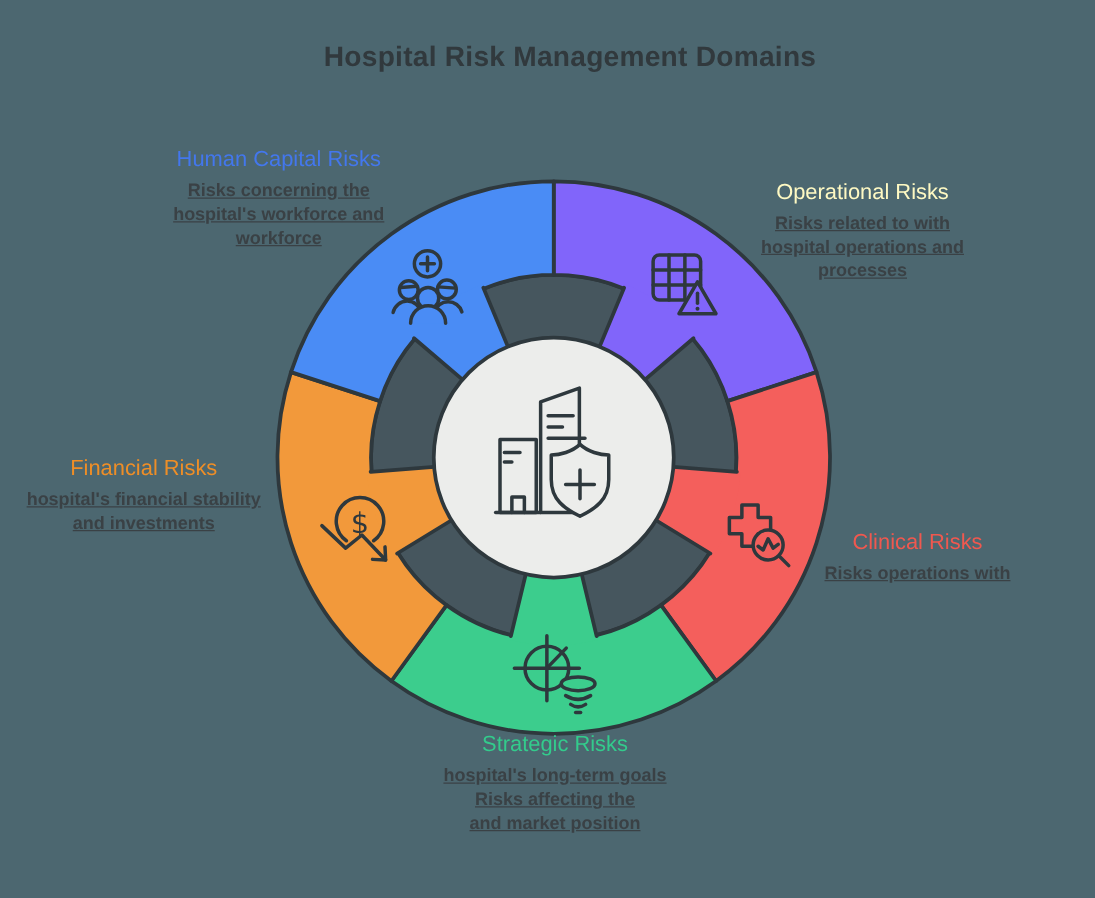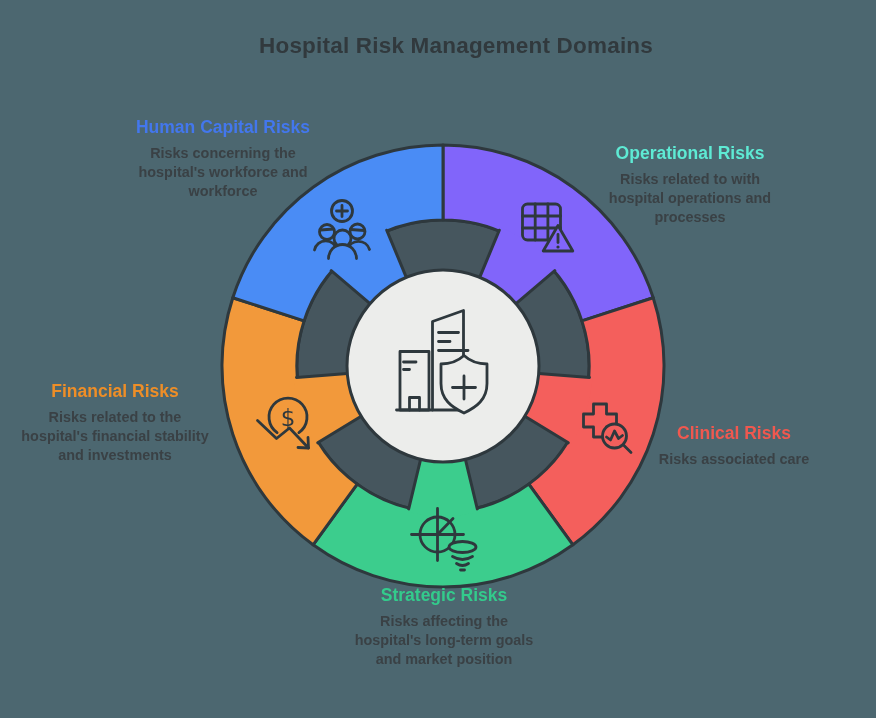--- a/index.html
+++ b/index.html
@@ -4,26 +4,26 @@
 <style>
   html,body{margin:0;padding:0;background:#4C6770;}
   .stage{position:relative;width:860px;height:718px;overflow:hidden;
          background:var(--bg,#4C6770);
          font-family:"Liberation Sans","DejaVu Sans",sans-serif;}
   .title{position:absolute;left:36px;top:33px;width:840px;margin:0;
          text-align:center;font-size:22.5px;font-weight:700;letter-spacing:.2px;
          color:var(--title,#31393D);}
   .diagram{position:absolute;left:0;top:0;}
   .label-block{position:absolute;text-align:center;}
-  .label-heading{font-size:17.5px;font-weight:700;margin-bottom:6px;}
+  .label-heading{font-size:17.5px;font-weight:400;margin-bottom:6px;}
   .label-desc{font-size:14.4px;line-height:19px;font-weight:600;color:var(--text,#3A4145);}
-  .label-desc span{display:block;}
+  .label-desc span{display:block;text-decoration:underline;}
   .lb-human{left:98px;top:117px;width:250px;}
   .lb-oper{left:575px;top:143px;width:230px;}
-  .lb-fin{left:5px;top:381px;width:220px;}
+  .lb-fin{left:5px;top:364px;width:220px;}
   .lb-clin{left:618px;top:423px;width:232px;}
   .lb-strat{left:324px;top:585px;width:240px;}
   .stroked{stroke:var(--outline,#2E383D);}
   .ic{fill:none;}
   .ic-text{font:23px "DejaVu Sans",sans-serif;}
 </style>
 </head>
 <body style="background: rgb(76, 103, 112);">
 
 <div class="stage">
@@ -117,46 +117,45 @@
   <div class="label-block lb-human">
     <div class="label-heading" style="color: rgb(67, 119, 237);">Human Capital Risks</div>
     <div class="label-desc">
       <span>Risks concerning the</span>
       <span>hospital's workforce and</span>
       <span>workforce</span>
     </div>
   </div>
 
   <div class="label-block lb-oper">
-    <div class="label-heading" style="color: #5eead4;">Operational Risks</div>
+    <div class="label-heading" style="color: #fef9c3;">Operational Risks</div>
     <div class="label-desc">
       <span>Risks related to with</span>
       <span>hospital operations and</span>
       <span>processes</span>
     </div>
   </div>
 
   <div class="label-block lb-clin">
     <div class="label-heading" style="color: rgb(240, 88, 79);">Clinical Risks</div>
     <div class="label-desc">
-      <span>Risks associated care</span>
+      <span>Risks operations with</span>
     </div>
   </div>
 
   <div class="label-block lb-strat">
     <div class="label-heading" style="color: rgb(51, 203, 140);">Strategic Risks</div>
     <div class="label-desc">
+      <span>hospital's long-term goals</span>
       <span>Risks affecting the</span>
-      <span>hospital's long-term goals</span>
       <span>and market position</span>
     </div>
   </div>
 
   <div class="label-block lb-fin">
     <div class="label-heading" style="color: rgb(238, 142, 39);">Financial Risks</div>
     <div class="label-desc">
-      <span>Risks related to the</span>
       <span>hospital's financial stability</span>
       <span>and investments</span>
     </div>
   </div>
 
 </div>
 
 </body></html>

